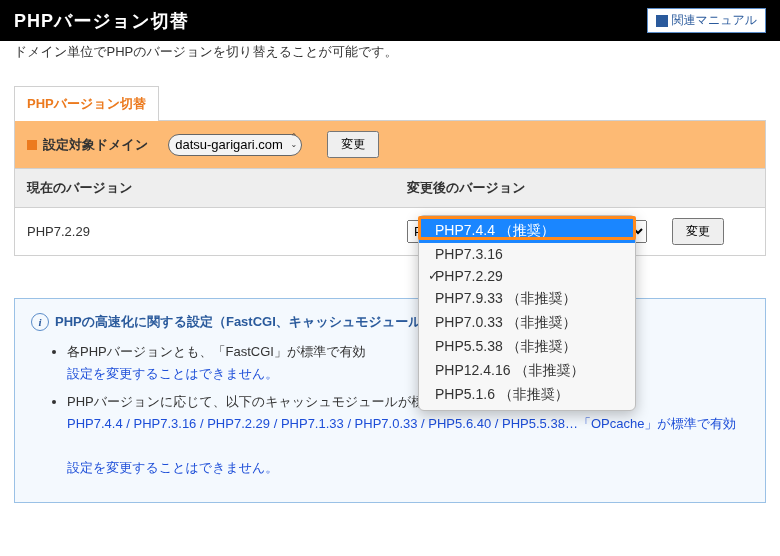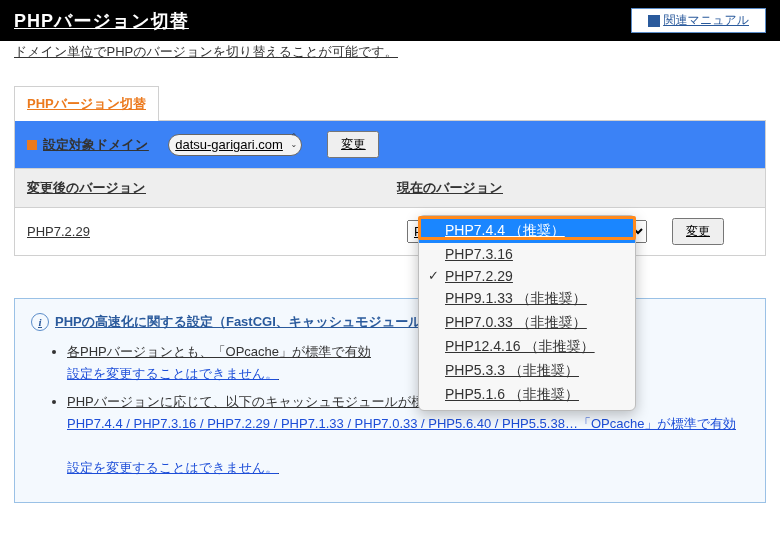--- a/index.html
+++ b/index.html
@@ -1,47 +1,47 @@
 <!DOCTYPE html>
 <html><head>
 <meta charset="utf-8">
 <style>
-  * { box-sizing: border-box; margin: 0; padding: 0; text-decoration: underline; }
+  * { box-sizing: border-box; margin: 0; padding: 0; }
   body { font-family: "Hiragino Kaku Gothic Pro", "Meiryo", sans-serif; font-size: 13px; background: #fff; color: #333; width: 780px; }
   .header-bar { background: #000; color: #fff; padding: 8px 14px; display: flex; justify-content: space-between; align-items: center; }
   .header-title { font-size: 18px; font-weight: bold; letter-spacing: 1px; }
-  .manual-btn { border: 1px solid #5a8cc9; background: #fff; color: #2a5a9c; font-size: 12px; padding: 3px 16px; display: flex; align-items: center; gap: 4px; cursor: pointer; }
+  .manual-btn { border: 1px solid #5a8cc9; background: #fff; color: #2a5a9c; font-size: 12px; padding: 3px 8px; display: flex; align-items: center; gap: 4px; cursor: pointer; }
   .manual-btn .ico { width: 12px; height: 12px; background: #2a5a9c; display: inline-block; }
   .content { padding: 2px 14px 14px; }
   .desc { font-size: 13px; margin-bottom: 24px; }
   .tab { display: inline-block; border: 1px solid #d0d0d0; border-bottom: none; padding: 8px 12px; color: #ec7a1e; font-weight: bold; font-size: 13px; position: relative; top: 1px; background: #fff; }
   .panel { border: 1px solid #d0d0d0; }
   .row { display: flex; align-items: center; padding: 10px 12px; border-bottom: 1px solid #d0d0d0; }
-  .row.header-row { background: #3b82f6; }
+  .row.header-row { background: #fdba74; }
   .bullet { width: 10px; height: 10px; background: #ec7a1e; display: inline-block; margin-right: 6px; }
   .label-bold { font-weight: bold; }
   .domain-select { margin-left: 10px; font-size: 13px; padding: 2px 18px 2px 6px; height:22px; border: 1px solid #666; border-radius: 11px; background: #f3f3f3; appearance: none; position: relative; }
   .select-wrap { position: relative; display: inline-block; margin-left: 10px; }
   .select-wrap::after { content: "⌃\A⌄"; white-space: pre; position: absolute; right: 5px; top: -1px; font-size: 8px; line-height: 8px; pointer-events: none; color:#333;}
   .change-btn { margin-left: 25px; padding: 3px 12px; font-size: 12px; cursor: pointer; }
   .table-head { display: flex; background: #eee; font-weight: bold; border-bottom: 1px solid #d0d0d0; }
   .table-head .col, .table-body .col { padding: 10px 12px; }
   .col-current { flex: 0 0 380px; }
   .col-after { flex: 1; }
   .table-body { display: flex; align-items: center; }
   .table-body .col-after { display: flex; align-items: center; }
   .table-body select { width: 240px; padding: 2px; font-size:13px;}
   .info-box { border: 1px solid #9ac1e6; background: #f4f9fe; margin: 28px 14px 14px; padding: 14px 16px 16px; font-size: 13px; }
   .info-title { color: #2a5a9c; font-weight: bold; margin-bottom: 10px; display: flex; align-items: center; gap: 6px; }
   .info-icon { width: 18px; height: 18px; border-radius: 50%; border: 1px solid #5a8cc9; color: #2a5a9c; font-weight: bold; font-size: 11px; display: inline-flex; align-items: center; justify-content: center; font-family: serif; font-style: italic;}
   .info-box ul { padding-left: 36px; }
   .info-box li { margin-bottom: 6px; line-height: 1.7; }
   .grey-indent { color: #1d4ed8; margin-left: 0px; }
   .dropdown-overlay { position: absolute; left: 418px; top: 215px; width: 218px; background: #f7f7f7; border: 1px solid #bdbdbd; box-shadow: 0 4px 14px rgba(0,0,0,.25); border-radius: 6px; z-index: 20; padding: 3px 0;}
-  .dropdown-overlay .opt { padding: 3px 14px 3px 26px; font-size: 14px; position: relative; cursor: pointer; color:#333;}
+  .dropdown-overlay .opt { padding: 3px 14px 3px 16px; font-size: 14px; position: relative; cursor: pointer; color:#333;}
   .dropdown-overlay .opt.selected::before { content: "✓"; position: absolute; left: 9px; top: 3px; font-size: 13px; }
   .dropdown-overlay .opt.hover { background: #1a86ff; color: #fff; }
   .highlight-box { position: absolute; left: 418px; top: 216px; width: 218px; height: 24px; border: 3px solid #ff8a1e; z-index: 21; pointer-events: none; border-radius:2px;}
   .wrap-relative { position: relative; }
 </style>
 </head>
 <body>
 
 <div class="wrap-relative">
 
@@ -66,22 +66,22 @@
         <span class="label-bold">設定対象ドメイン</span>
         <span class="select-wrap">
           <select class="domain-select">
             <option>datsu-garigari.com</option>
           </select>
         </span>
         <button class="change-btn">変更</button>
       </div>
 
       <div class="table-head">
+        <div class="col col-current">現在のバージョン</div>
         <div class="col col-after">変更後のバージョン</div>
-        <div class="col col-current">現在のバージョン</div>
       </div>
 
       <div class="table-body">
         <div class="col col-current">PHP7.2.29</div>
         <div class="col col-after">
           <select>
             <option>PHP7.2.29</option>
           </select>
           <button class="change-btn">変更</button>
         </div>
@@ -89,37 +89,37 @@
     </div>
   </div>
 
   <div class="info-box">
     <div class="info-title">
       <span class="info-icon">i</span>
       <span>PHPの高速化に関する設定（FastCGI、キャッシュモジュール）は、標準で有効になります。</span>
     </div>
     <ul>
       <li>
-        <span>各PHPバージョンとも、「OPcache」が標準で有効</span><br>
+        <span>各PHPバージョンとも、「FastCGI」が標準で有効</span><br>
         <span class="grey-indent">設定を変更することはできません。</span>
       </li>
       <li>
         <span>PHPバージョンに応じて、以下のキャッシュモジュールが標準で有効になります。</span><br>
         <span class="grey-indent">PHP7.4.4 / PHP7.3.16 / PHP7.2.29 / PHP7.1.33 / PHP7.0.33 / PHP5.6.40 / PHP5.5.38…「OPcache」が標準で有効</span><br>
         <br>
         <span class="grey-indent">設定を変更することはできません。</span>
       </li>
     </ul>
   </div>
 
   <div class="dropdown-overlay" id="dropdown">
       <div class="opt hover">PHP7.4.4 （推奨）</div>
       <div class="opt">PHP7.3.16</div>
       <div class="opt selected">PHP7.2.29</div>
-      <div class="opt">PHP9.1.33 （非推奨）</div>
+      <div class="opt">PHP7.9.33 （非推奨）</div>
       <div class="opt">PHP7.0.33 （非推奨）</div>
+      <div class="opt">PHP5.5.38 （非推奨）</div>
       <div class="opt">PHP12.4.16 （非推奨）</div>
-      <div class="opt">PHP5.3.3 （非推奨）</div>
       <div class="opt">PHP5.1.6 （非推奨）</div>
     </div>
   <div class="highlight-box"></div>
 
 </div>
 
 </body></html>

